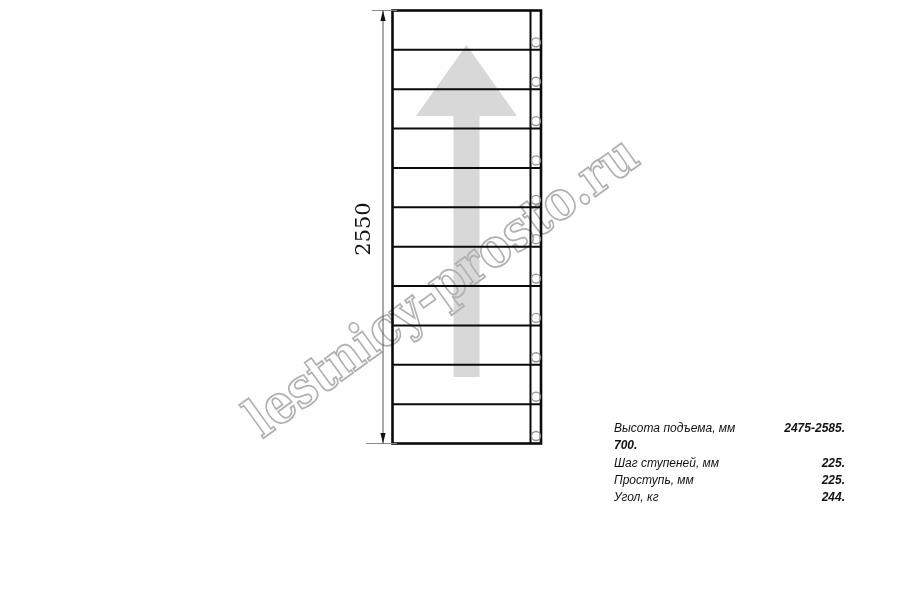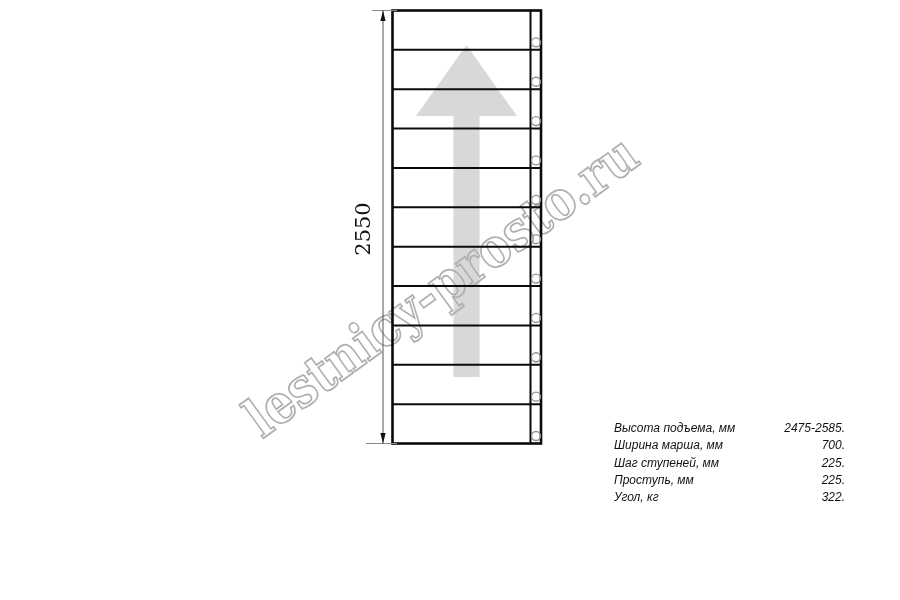--- a/index.html
+++ b/index.html
@@ -49,21 +49,21 @@
     font-style: italic;
     font-size: 12px;
     color: #111111;
   }
   .spec-row {
     display: flex;
     justify-content: space-between;
     line-height: 17.3px;
     white-space: nowrap;
   }
-  .spec-value { text-align: left; }
+  .spec-value { text-align: left; font-weight: bold; }
 </style>
 </head>
 <body>
 
 <div class="stage">
 
   <svg class="drawing" width="900" height="600" viewBox="0 0 900 600">
 
     <g>
       <path id="up-arrow-shape" d="M466.5,45 L517,116 L479.5,116 L479.5,377 L453.5,377 L453.5,116 L416,116 Z" fill="#d8d8d8"></path>
@@ -110,30 +110,29 @@
       <text class="dim-text" transform="translate(370,229) rotate(-90)" text-anchor="middle">2550</text>
     </g>
   </svg>
 
   <div class="spec-table">
     <div class="spec-row">
       <span class="spec-label">Высота подъема, мм</span>
       <span class="spec-value">2475-2585.</span>
     </div>
     <div class="spec-row">
-      <span class="spec-label">Ширина марша, мм</span>
       <span class="spec-value">700.</span>
     </div>
     <div class="spec-row">
       <span class="spec-label">Шаг ступеней, мм</span>
       <span class="spec-value">225.</span>
     </div>
     <div class="spec-row">
       <span class="spec-label">Проступь, мм</span>
       <span class="spec-value">225.</span>
     </div>
     <div class="spec-row">
       <span class="spec-label">Угол, кг</span>
-      <span class="spec-value">322.</span>
+      <span class="spec-value">244.</span>
     </div>
   </div>
 
 </div>
 
 </body></html>

